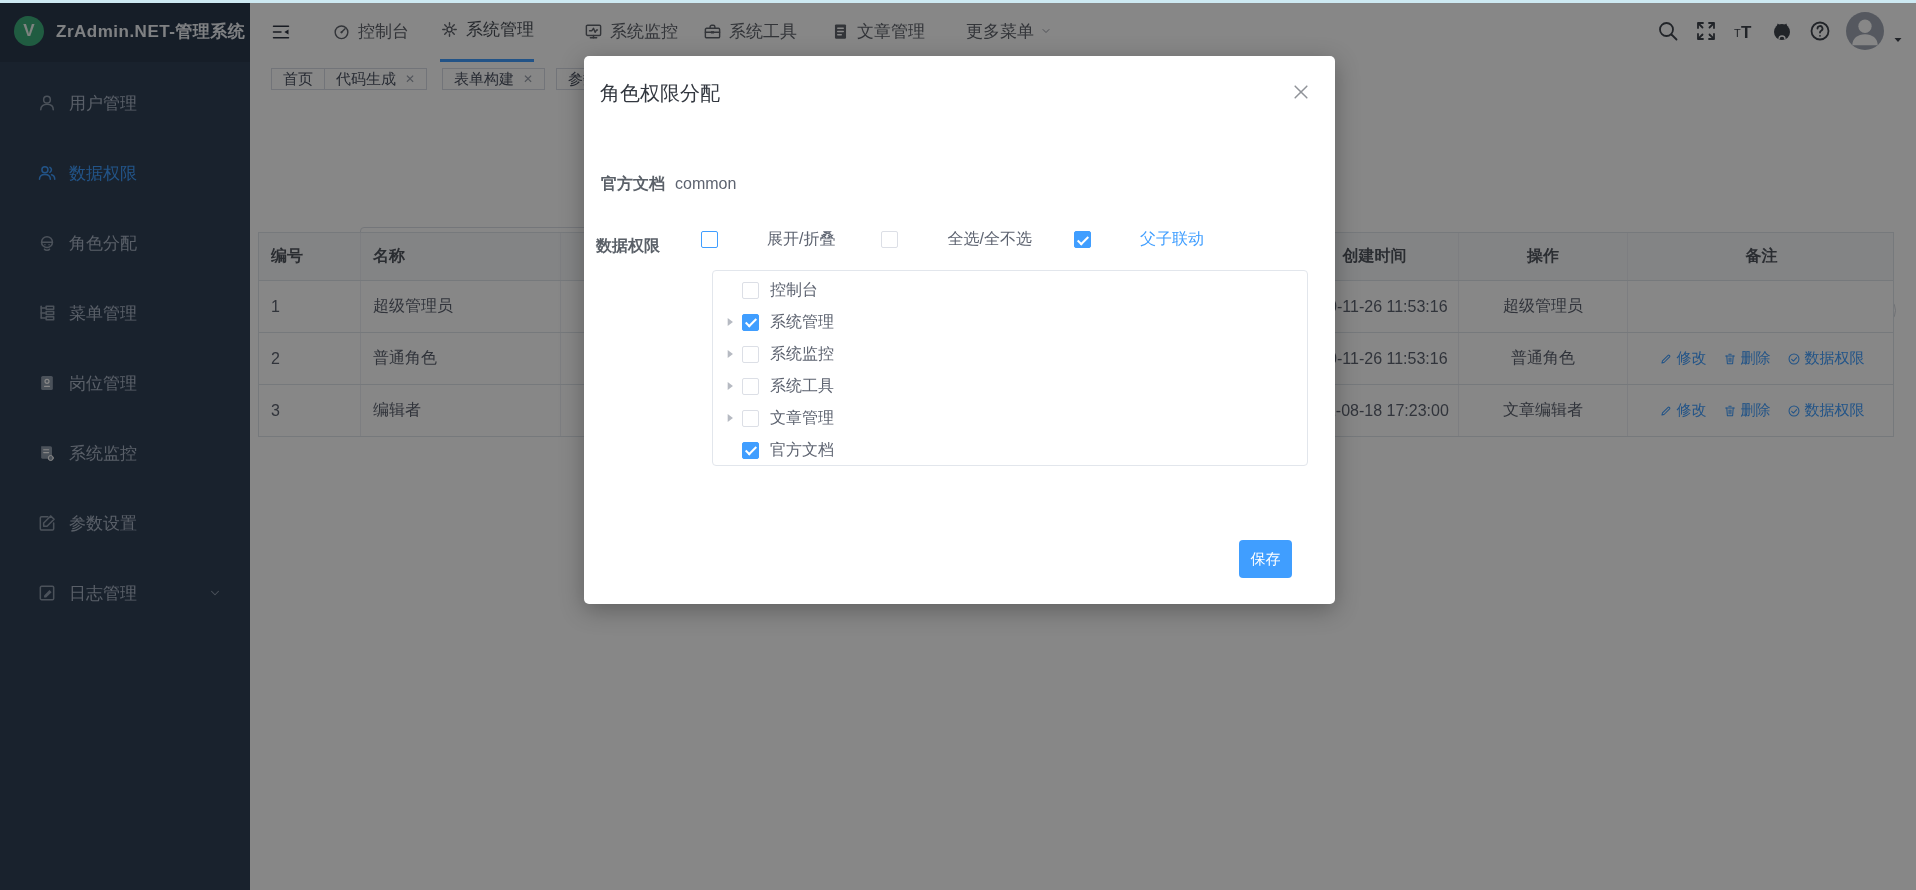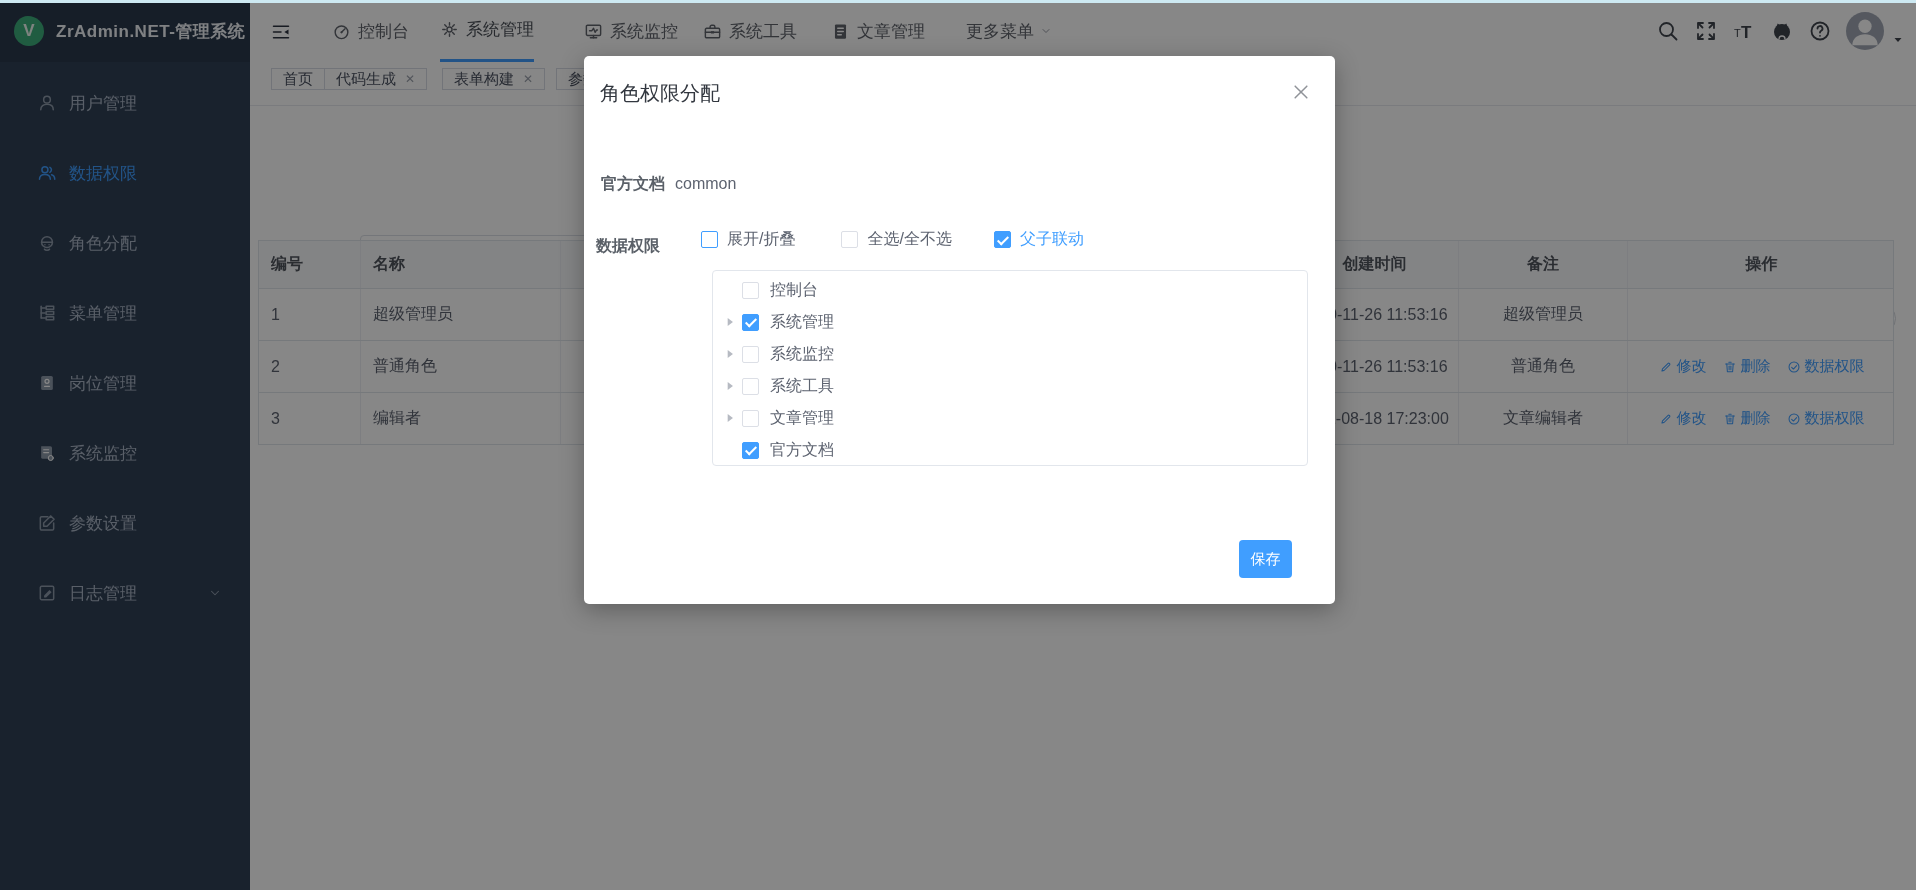--- a/index.html
+++ b/index.html
@@ -35,21 +35,21 @@
   .avatar svg { color:#fff; }
   .av-caret { width:12px; height:12px; color:#3f444d; margin-left:8px; margin-top:14px; }
 
   
   .tagbar { position:absolute; left:0; top:62px; width:100%; height:44px; background:#fff; border-bottom:1px solid #e6e9ee; }
   .tag { position:absolute; top:6px; height:22px; background:#fff; border:1px solid #d8dce5; color:#4a5160; font-size:15px;
     display:flex; align-items:center; padding:0 11px; cursor:pointer; }
   .tag .tag-x { font-size:12px; color:#9aa0ab; margin-left:9px; cursor:pointer; }
 
   
-  .content { position:absolute; left:0; top:106px; width:100%; height:784px; background:#fff; }
+  .content { position:absolute; left:0; top:98px; width:100%; height:784px; background:#fff; }
   .form-label { position:absolute; left:25px; top:140px; font-size:17px; font-weight:bold; color:#5a6068; }
   .role-input { position:absolute; left:110px; top:129px; width:247px; height:42px; border:1px solid #dcdfe6; border-radius:4px;
     background:#fff; font-size:15px; color:#606266; padding:0 14px; }
   .role-input::placeholder { color:#bfc4cd; }
   .btn { position:absolute; top:195px; height:37px; border-radius:4px; font-size:15px; display:flex; align-items:center;
     justify-content:center; gap:7px; cursor:pointer; border:1px solid transparent; }
   .btn svg { width:15px; height:15px; }
   .btn-add { left:23px; width:93px; background:#ecf5ff; border-color:#a8d1fb; color:#409eff; }
   .btn-export { left:128px; width:91px; background:#e6a23c; border-color:#e6a23c; color:#fff; }
   .circle-btn { position:absolute; top:197px; width:31px; height:31px; border-radius:50%; border:1px solid #d4d7de;
@@ -72,21 +72,21 @@
   
   .overlay { position:absolute; inset:0; background:rgba(0,0,0,0.47); z-index:40; }
   .progress-line { position:absolute; left:0; top:0; width:100%; height:3px; background:#cde9f2; z-index:70; }
   .modal { position:absolute; left:584px; top:56px; width:751px; height:548px; background:#fff; border-radius:5px;
     box-shadow:0 6px 24px rgba(0,0,0,.3); z-index:50; }
   .modal-title { position:absolute; left:16px; top:24px; font-size:20px; color:#32373f; }
   .modal-close { position:absolute; right:24px; top:26px; width:20px; height:20px; color:#909399; cursor:pointer; }
   .m-label { position:absolute; font-size:16px; font-weight:bold; color:#5a6068; }
   .m-value { position:absolute; font-size:16px; color:#5d6370; }
   .cb-row { position:absolute; left:117px; top:173px; display:flex; align-items:center; }
-  .cb-item { display:flex; align-items:center; cursor:pointer; }
+  .cb-item { display:flex; align-items:center; cursor:pointer;gap:40px; }
   .cb { width:17px; height:17px; border:1px solid #dcdfe6; border-radius:2px; background:#fff; position:relative; flex:0 0 auto; }
   .cb.focus { border-color:#409eff; }
   .cb.checked { background:#409eff; border-color:#409eff; }
   .cb.checked::after { content:""; position:absolute; left:5px; top:1.5px; width:4px; height:9px;
     border-right:2px solid #fff; border-bottom:2px solid #fff; transform:rotate(45deg); }
   .cb-label { font-size:16px; color:#5d6370; margin-left:9px; }
   .cb-item.on .cb-label { color:#409eff; }
   .tree-box { position:absolute; left:128px; top:214px; width:596px; height:196px; border:1px solid #e2e6ec; border-radius:4px;
     overflow:hidden; padding-top:3px; }
   .tree-row { height:32px; display:flex; align-items:center; padding-left:10px; cursor:pointer; }
@@ -380,22 +380,22 @@
               <polyline points="17,3.5 17,7.5 13,7.5"></polyline>
             </svg>
           </span>
       </div>
       <div class="table" id="role-table">
           <div class="tr head">
             <div class="td ">编号</div>
             <div class="td ">名称</div>
             <div class="td "></div>
             <div class="td c">创建时间</div>
+            <div class="td c">操作</div>
             <div class="td c">备注</div>
-            <div class="td c">操作</div>
           </div>
           <div class="tr row">
             <div class="td ">1</div>
             <div class="td ">超级管理员</div>
             <div class="td "></div>
             <div class="td c">2020-11-26 11:53:16</div>
             <div class="td c">超级管理员</div>
             <div class="td c"></div>
           </div>
           <div class="tr row">

